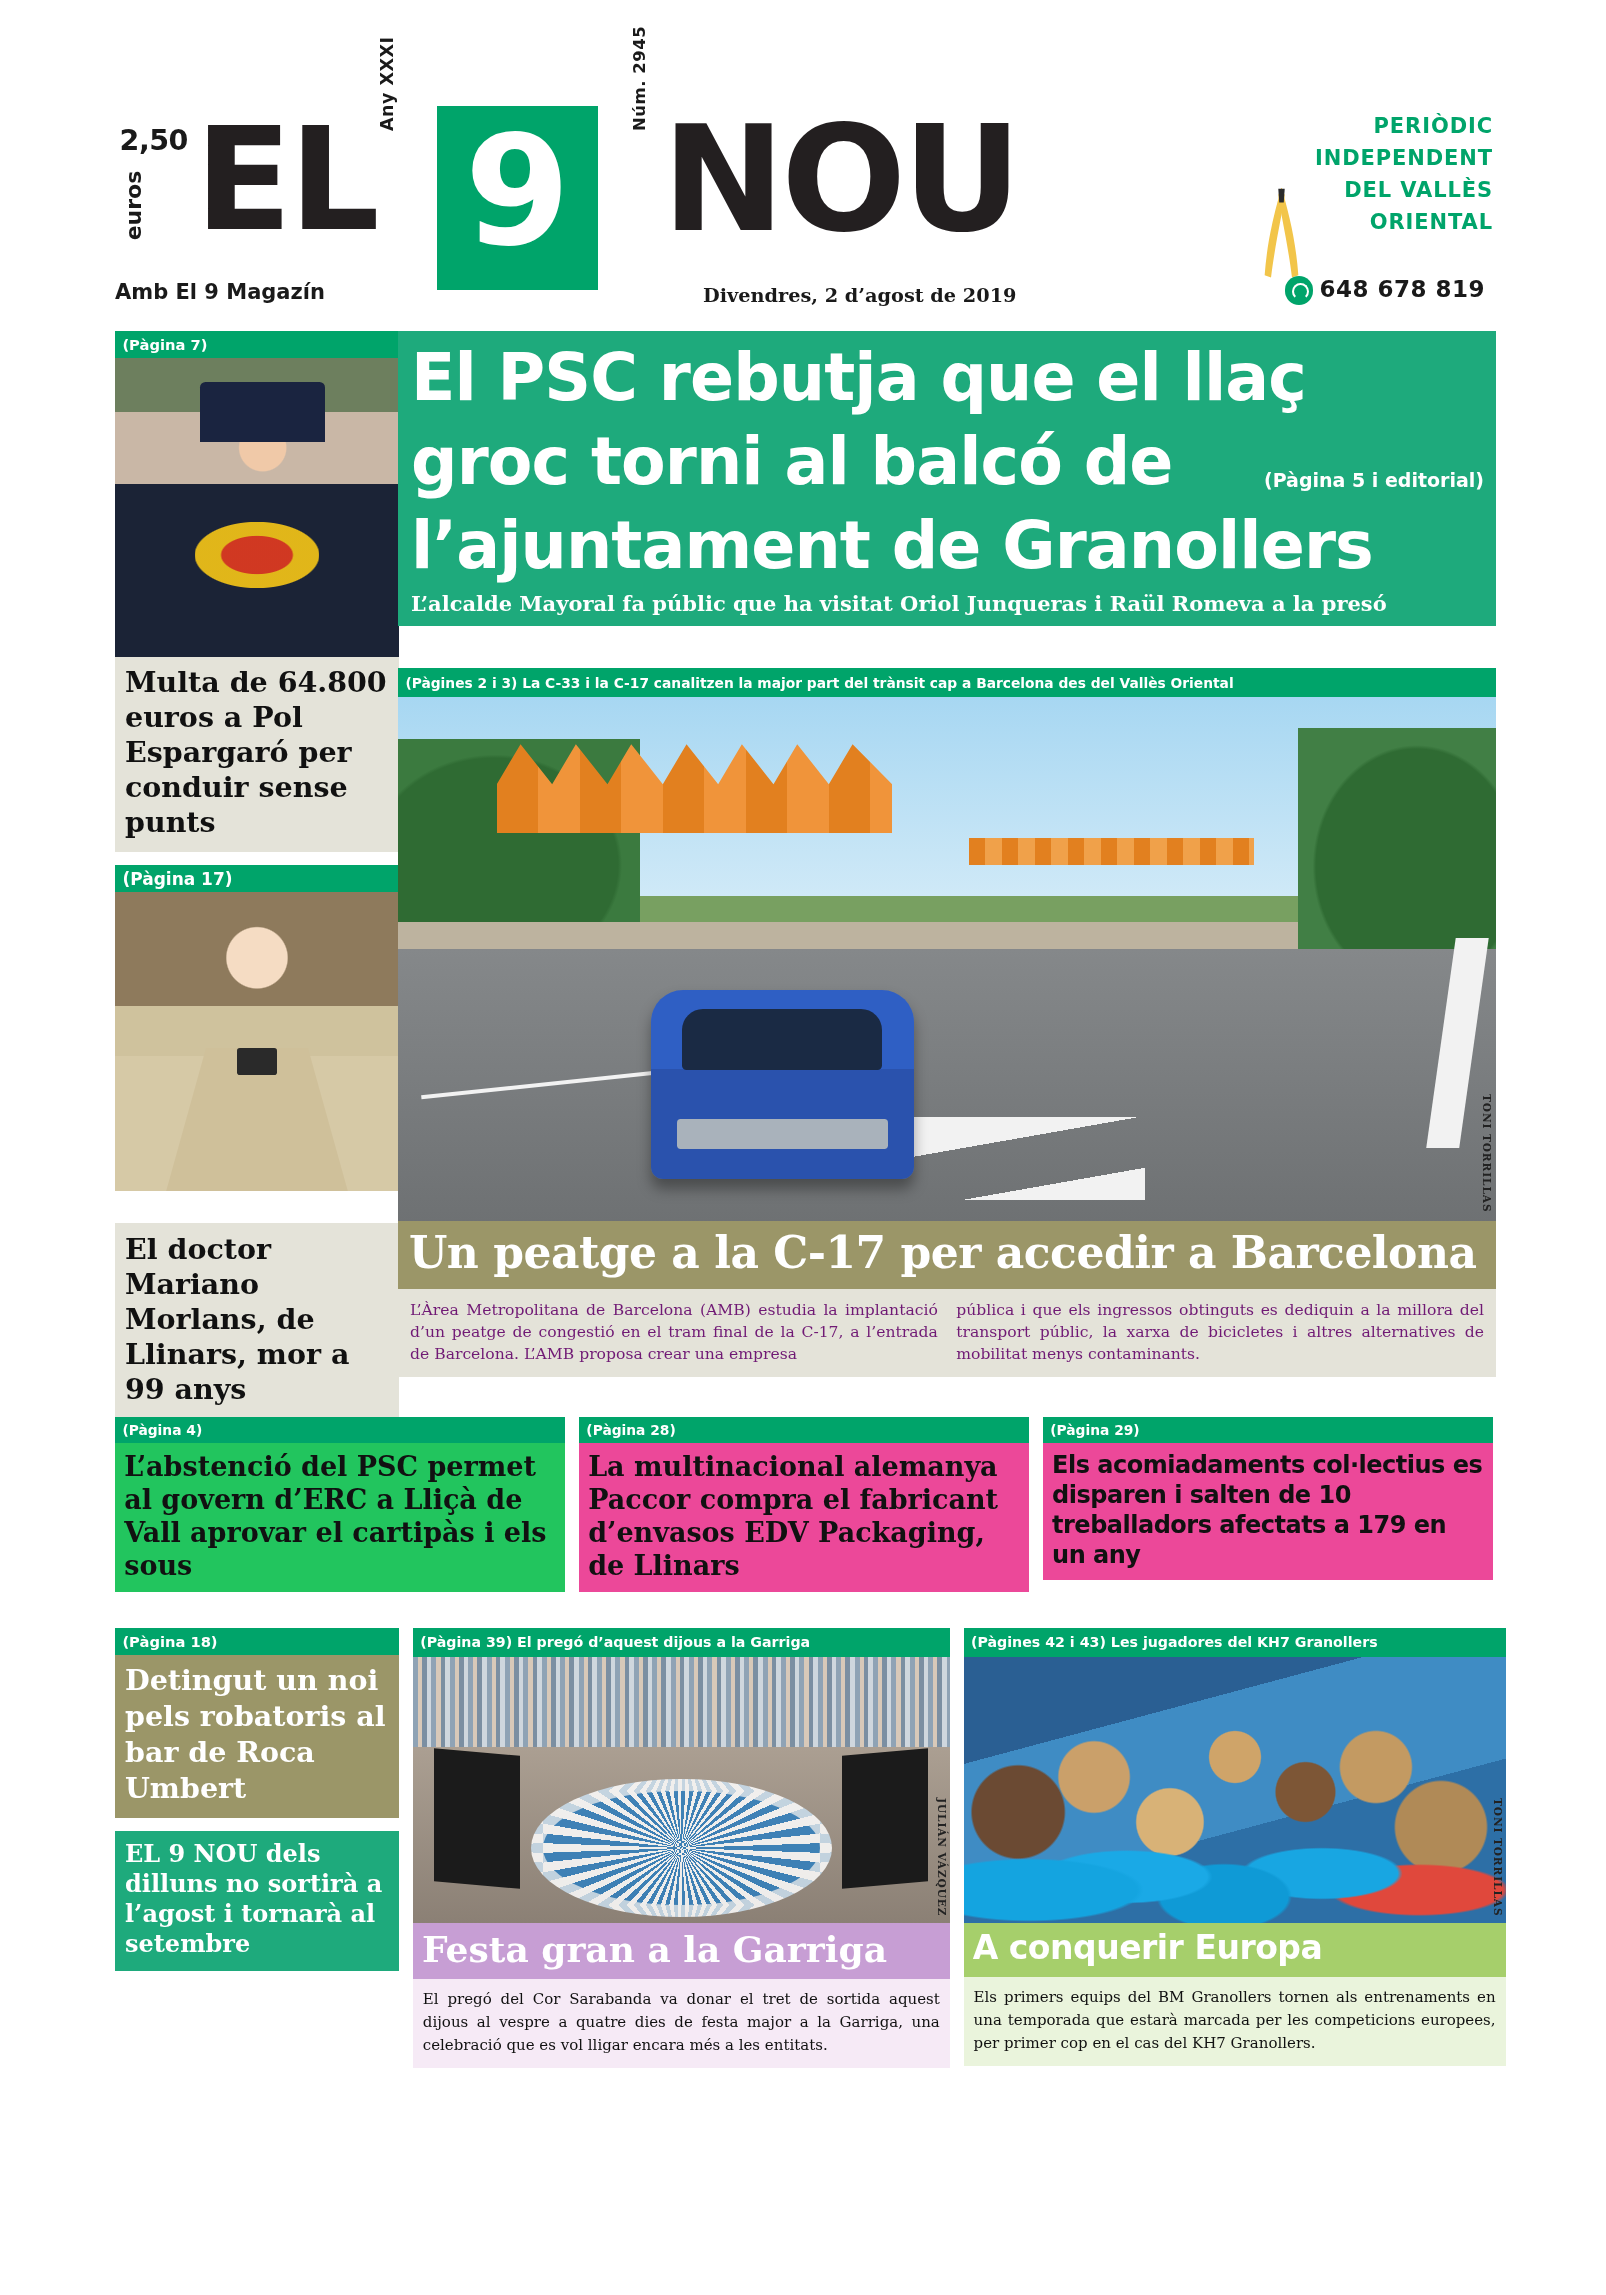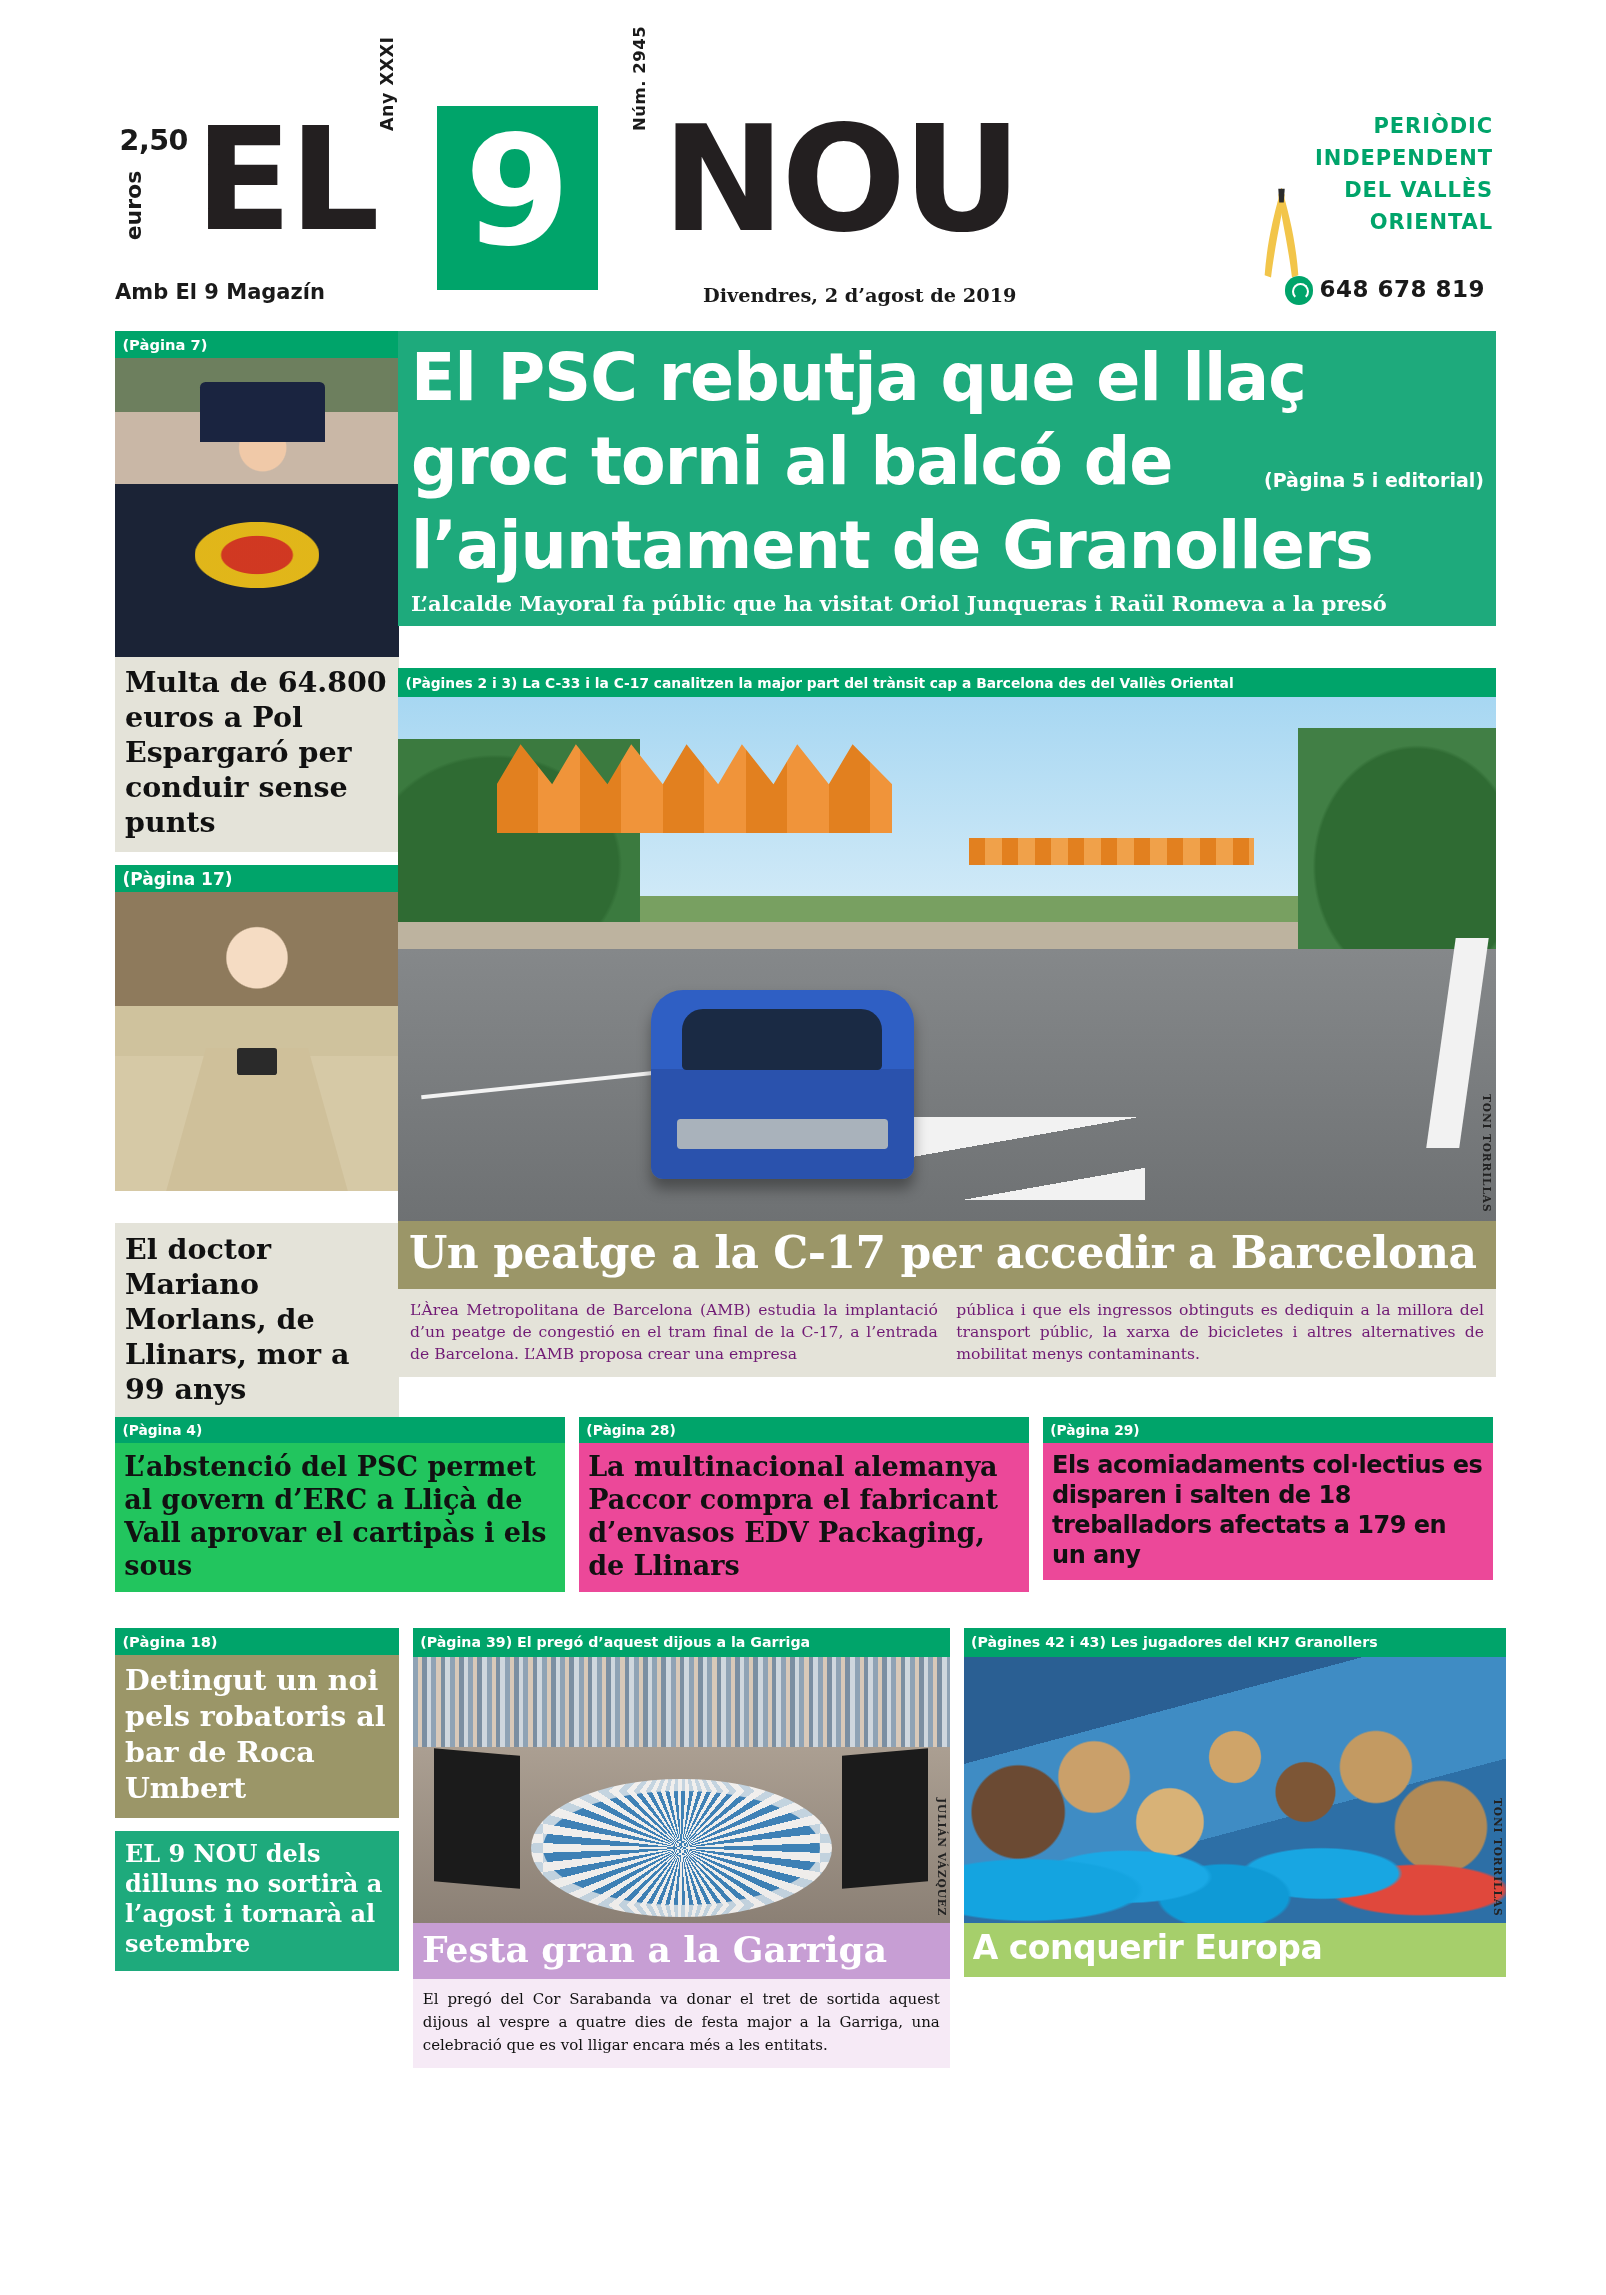--- a/index.html
+++ b/index.html
@@ -304,21 +304,21 @@
     <div class="mid-box">
       <div class="green-tag tg">(Pàgina 28)</div>
       <div class="bd bg-lblue">
         <h3>La multinacional alemanya Paccor compra el fabricant d’envasos EDV Packaging, de Llinars</h3>
       </div>
     </div>
 
     <div class="mid-box sans">
       <div class="green-tag tg">(Pàgina 29)</div>
       <div class="bd bg-lblue">
-        <h3>Els acomiadaments col·lectius es disparen i salten de 18 treballadors afectats a 179 en un any</h3>
+        <h3>Els acomiadaments col·lectius es disparen i salten de 10 treballadors afectats a 179 en un any</h3>
       </div>
     </div>
   </div>
 
   <div class="bot-row">
 
     <div class="bot-left">
       <div class="green-tag tag-p18">(Pàgina 18)</div>
       <div class="box-detingut">
         <h2>Detingut un noi pels robatoris al bar de Roca Umbert</h2>
@@ -350,17 +350,20 @@
       <div class="green-tag tag-p4243">(Pàgines 42 i 43) Les jugadores del KH7 Granollers</div>
       <div class="photo ph-kh7">
         <div class="kh7-floor"></div>
         <div class="kh7-heads"></div>
         <div class="kh7-shirts"></div>
         <div class="credit" style="right:1.8px; bottom:6.4px;">TONI TORRILLAS</div>
       </div>
       <div class="bar-europa">
         <h2>A conquerir Europa</h2>
       </div>
+      <div class="body-europa">
+        <p>Els primers equips del BM Granollers tornen als entrenaments en una temporada que estarà marcada per les competicions europees, per primer cop en el cas del KH7 Granollers.</p>
+      </div>
     </div>
   </div>
 
 </div>
 
 
 </body></html>

